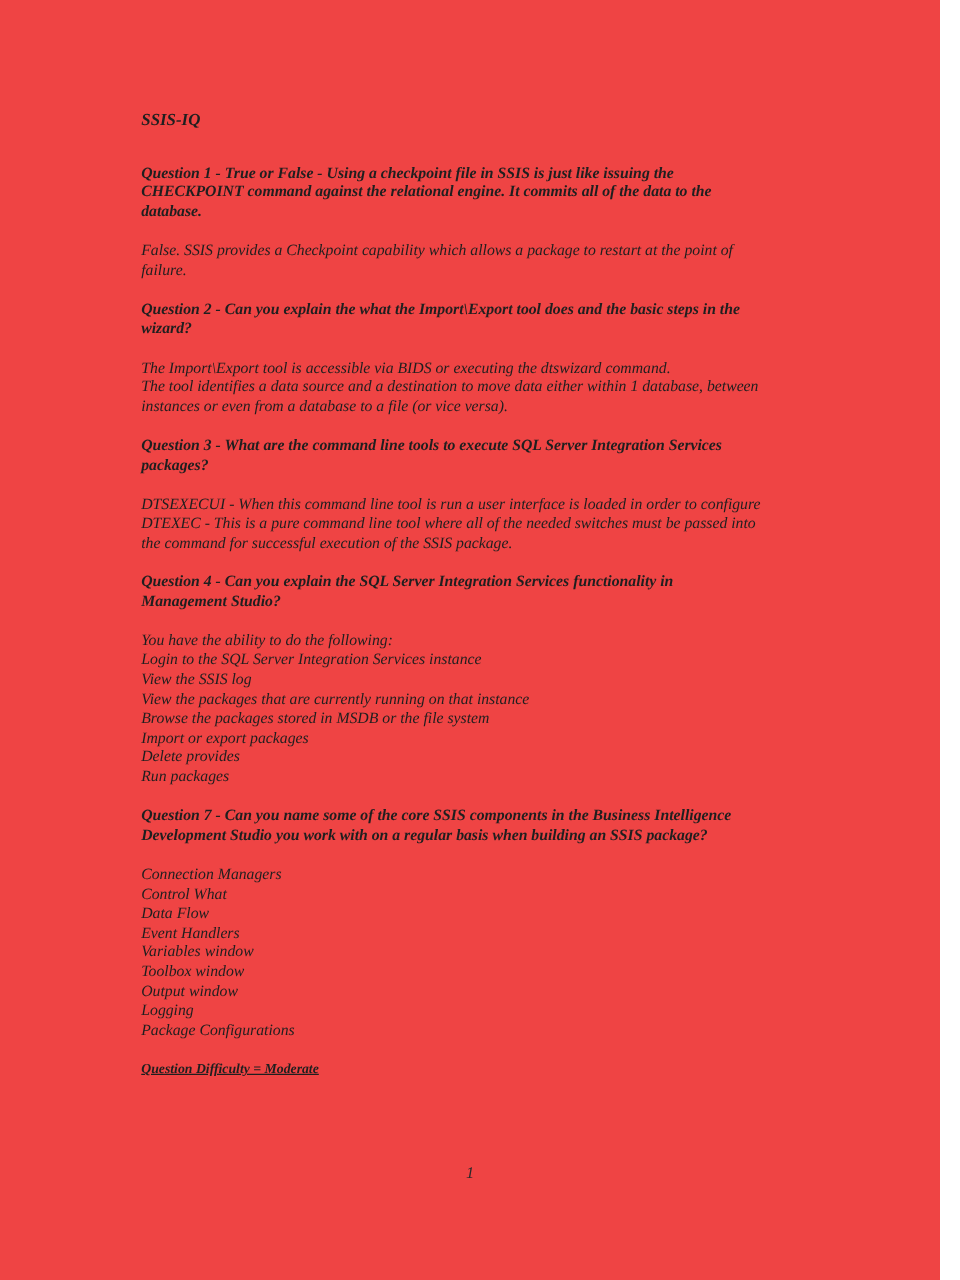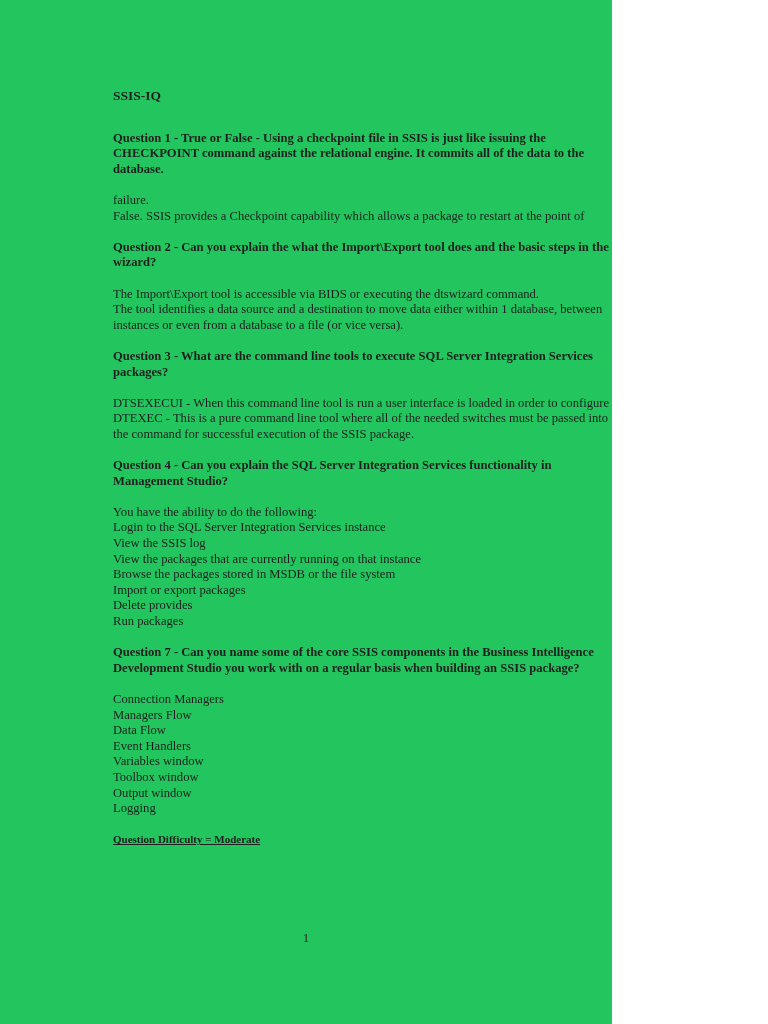--- a/index.html
+++ b/index.html
@@ -2,26 +2,27 @@
 <html><head>
 <meta charset="utf-8">
 <style>
   html, body {
     margin: 0;
     padding: 0;
     background: #ffffff;
   }
   .page {
     position: relative;
-    width: 612px;
+    width: 752px;
     height: 1024px;
-    background: #22c55e;
+    background: #ef4444;
     font-family: "Liberation Serif", serif;
     color: #1f1f1f;
     overflow: hidden;
+    font-style: italic;
   }
   .content {
     position: absolute;
     left: 113px;
     top: 88px;
     width: 548px;
   }
   .doc-title {
     font-weight: bold;
     font-size: 13.5px;
@@ -65,22 +66,22 @@
 
     <p class="doc-title">SSIS-IQ</p>
 
     <section>
       <div class="block question">
           <div class="line">Question 1 - True or False - Using a checkpoint file in SSIS is just like issuing the</div>
           <div class="line">CHECKPOINT command against the relational engine. It commits all of the data to the</div>
           <div class="line">database.</div>
         </div>
       <div class="block answer">
+          <div class="line">False. SSIS provides a Checkpoint capability which allows a package to restart at the point of</div>
           <div class="line">failure.</div>
-          <div class="line">False. SSIS provides a Checkpoint capability which allows a package to restart at the point of</div>
         </div>
     </section>
 
     <section>
       <div class="block question">
           <div class="line">Question 2 - Can you explain the what the Import\Export tool does and the basic steps in the</div>
           <div class="line">wizard?</div>
         </div>
       <div class="block answer">
           <div class="line">The Import\Export tool is accessible via BIDS or executing the dtswizard command.</div>
@@ -118,27 +119,28 @@
         </div>
     </section>
 
     <section>
       <div class="block question">
           <div class="line">Question 7 - Can you name some of the core SSIS components in the Business Intelligence</div>
           <div class="line">Development Studio you work with on a regular basis when building an SSIS package?</div>
         </div>
       <div class="block answer">
           <div class="line">Connection Managers</div>
-          <div class="line">Managers Flow</div>
+          <div class="line">Control What</div>
           <div class="line">Data Flow</div>
           <div class="line">Event Handlers</div>
           <div class="line">Variables window</div>
           <div class="line">Toolbox window</div>
           <div class="line">Output window</div>
           <div class="line">Logging</div>
+          <div class="line">Package Configurations</div>
         </div>
     </section>
 
     <p class="difficulty">Question Difficulty = Moderate</p>
 
   </div>
 
   <div class="page-number">1</div>
 </div>
 

